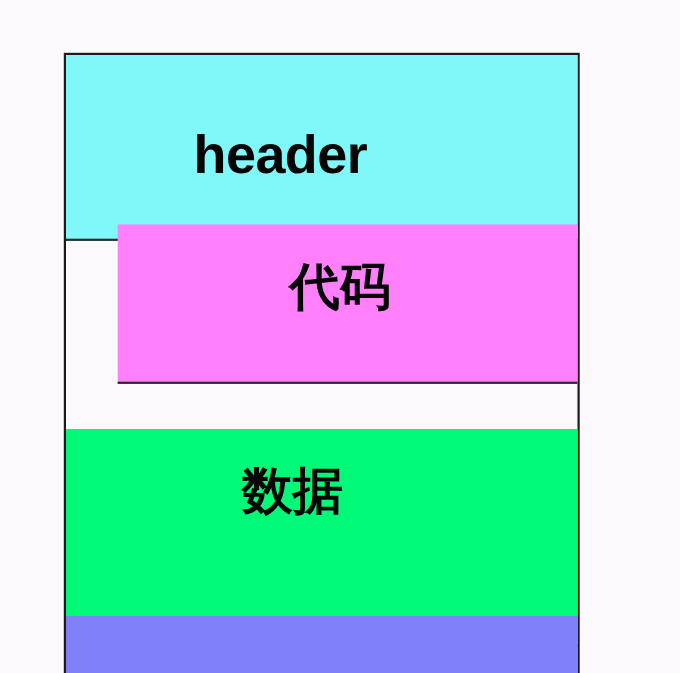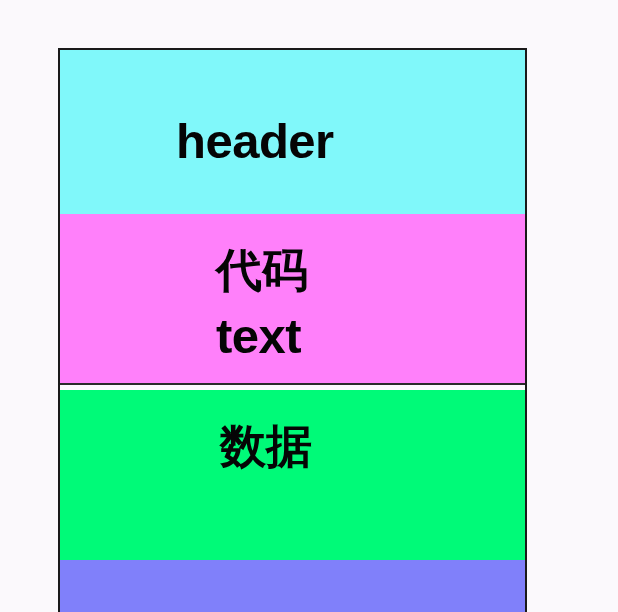--- a/index.html
+++ b/index.html
@@ -21,34 +21,33 @@
       box-sizing: border-box;
       border-bottom: 2px solid #2a2a2a;
     }
     .seg .lbl {
       position: absolute;
       font-weight: bold;
       color: #050505;
       line-height: 1;
     }
     .seg-header { top: 0; height: 169px; }
-    .seg-text   { top: 164px; height: 171px; }
+    .seg-text   { top: 154px; height: 145px; margin-left: 47px; }
     .seg-data   { top: 340px; height: 198px; }
     .seg-next   { top: 510px; height: 80px; border-bottom: none; }
     .en { font-size: 49px; letter-spacing: -0.5px; }
     .zh { font-size: 46px; font-family: "DejaVu Sans", sans-serif; }
   </style>
 </head>
 <body>
 
 <div class="stack">
   <div class="seg seg-header" style="background:#80f8fa;">
     <span class="lbl en" style="left:104px; top:67px;margin-left:12px;">header</span>
   </div>
   <div class="seg seg-text" style="background:#ff80fa;">
     <span class="lbl zh" style="left:156px; top:33px;">代码</span>
-    <span class="lbl en" style="left:156px; top:98px;">text</span>
   </div>
   <div class="seg seg-data" style="background:#00fa78;">
     <span class="lbl zh" style="left:160px; top:33px;">数据</span>
   </div>
   <div class="seg seg-next" style="background:#8080fa;"></div>
 </div>
 
 </body></html>

